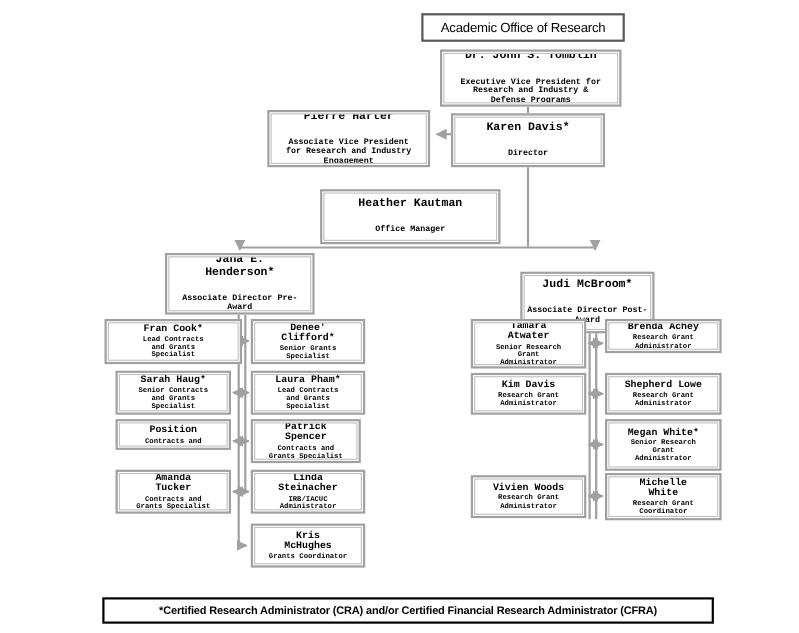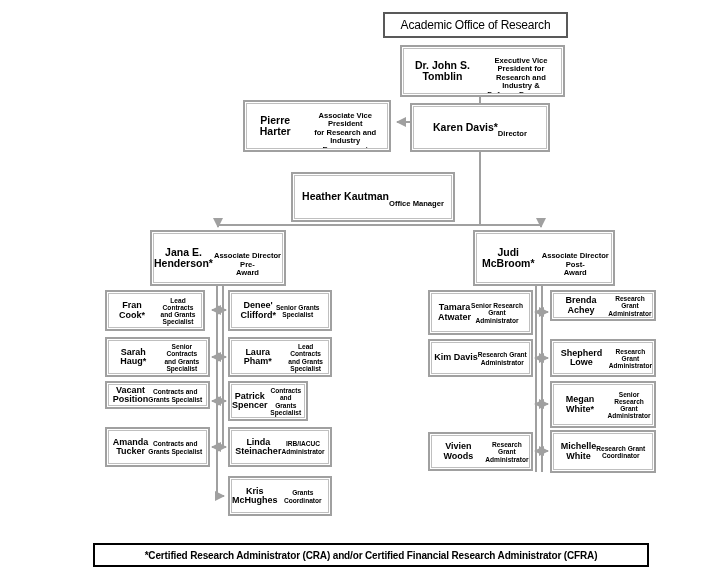--- a/index.html
+++ b/index.html
@@ -18,22 +18,22 @@
   svg.wires{position:absolute;left:0;top:0;z-index:0;}
   svg.wires path{stroke:var(--line);stroke-width:2;fill:none;}
   #arw path{fill:var(--line);stroke:none;}
 
   .obox{
     position:absolute;box-sizing:border-box;z-index:1;background:#ffffff;
     border:2px solid var(--boxborder);padding:1px;
   }
   .obox .in{
     box-sizing:border-box;width:100%;height:100%;border:1px solid var(--boxinner);
-    display:flex;flex-direction:row;align-items:center;justify-content:center;
-    text-align:center;overflow:hidden;
+    display:flex;flex-direction:column;align-items:center;justify-content:center;
+    text-align:center;overflow:hidden;font-family:Liberation Mono, monospace;
   }
   .nm{font-weight:bold;font-size:9px;line-height:1.02;white-space:pre-line;}
   .tt{font-weight:bold;font-size:6.6px;line-height:1.08;white-space:pre-line;margin-top:1px;}
   .lg .nm{font-size:10.5px;line-height:1.08;}
   .lg .tt{font-size:7.6px;line-height:1.12;margin-top:14px;}
 
   .hdrbox{
     position:absolute;left:383px;top:12px;width:185px;height:26px;box-sizing:border-box;
     border:2px solid var(--hdrborder);background:#ffffff;z-index:1;
     display:flex;align-items:center;justify-content:center;
@@ -120,29 +120,29 @@
 
   <div class="obox lg" style="left:150px;top:230px;width:136px;height:56px">
     <div class="in">
       <div class="nm">Jana E.
 Henderson*</div>
       <div class="tt">Associate Director Pre-
 Award</div>
     </div>
   </div>
 
-  <div class="obox lg" style="left:473px;top:230px;width:142px;height:56px">
+  <div class="obox lg" style="left:473px;top:247px;width:122px;height:56px">
     <div class="in">
       <div class="nm">Judi McBroom*</div>
       <div class="tt">Associate Director Post-
 Award</div>
     </div>
   </div>
 
-  <div class="obox" style="left:105px;top:290px;width:100px;height:41px">
+  <div class="obox" style="left:95px;top:290px;width:125px;height:41px">
     <div class="in">
       <div class="nm">Fran Cook*</div>
       <div class="tt">Lead Contracts
 and Grants
 Specialist</div>
     </div>
   </div>
   <div class="obox" style="left:105px;top:337px;width:105px;height:40px">
     <div class="in">
       <div class="nm">Sarah Haug*</div>
@@ -177,21 +177,21 @@
     </div>
   </div>
   <div class="obox" style="left:228px;top:337px;width:104px;height:40px">
     <div class="in">
       <div class="nm">Laura Pham*</div>
       <div class="tt">Lead Contracts
 and Grants
 Specialist</div>
     </div>
   </div>
-  <div class="obox" style="left:228px;top:381px;width:80px;height:40px">
+  <div class="obox" style="left:228px;top:381px;width:100px;height:40px">
     <div class="in">
       <div class="nm">Patrick
 Spencer</div>
       <div class="tt">Contracts and
 Grants Specialist</div>
     </div>
   </div>
   <div class="obox" style="left:228px;top:427px;width:104px;height:40px">
     <div class="in">
       <div class="nm">Linda

